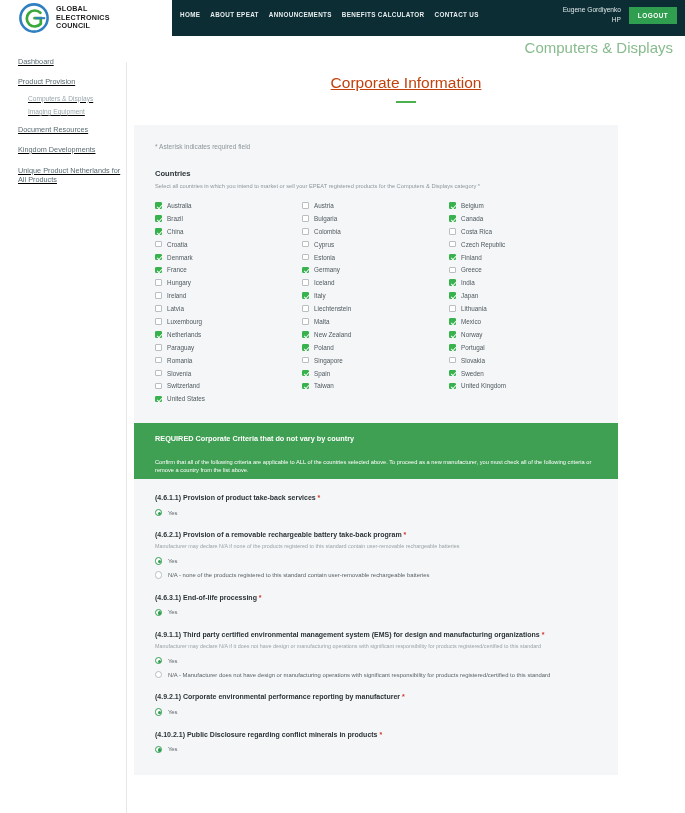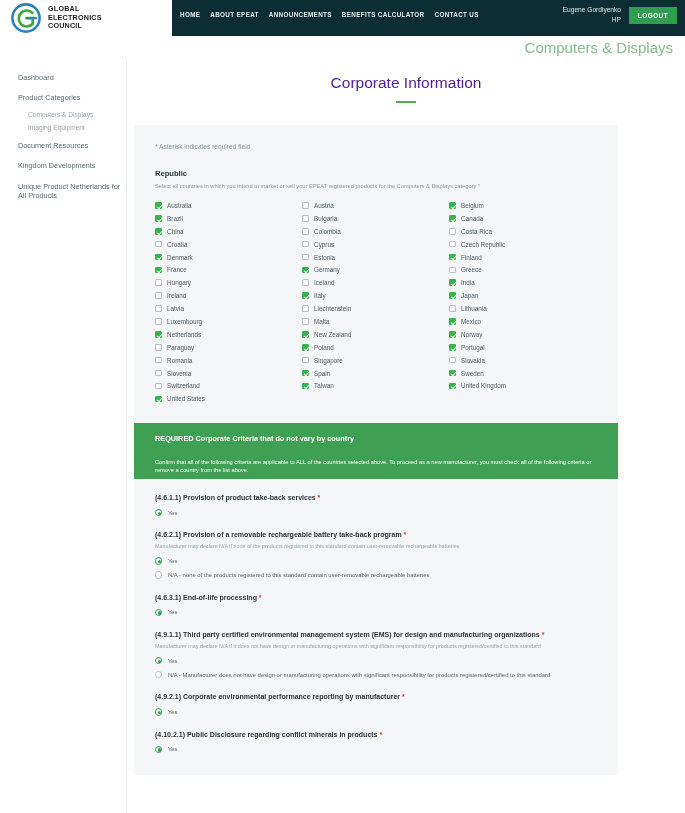--- a/index.html
+++ b/index.html
@@ -8,50 +8,50 @@
     width: 685px; height: 813px;
     background: #ffffff;
     font-family: "Liberation Sans", sans-serif;
     overflow: hidden;
   }
   #page { position: relative; width: 685px; height: 813px; background:#fff; }
 
   
   .topbar { position: absolute; left:0; top:0; width:685px; height:36px; }
   .logo-zone { position:absolute; left:0; top:0; width:172px; height:36px; background:#fff;
-               display:flex; align-items:center; padding-left:10px; }
+               display:flex; align-items:center; padding-left:18px; }
   .logo-mark { width:32px; height:32px; flex:0 0 32px; }
   .logo-text { margin-left:6px; font-size:7.2px; line-height:8.4px; font-weight:bold;
                color:#1b1b1b; letter-spacing:0.2px; }
   .navbar { position:absolute; left:172px; top:0; right:0; height:36px; background:#0b2d33; }
   .nav-links { position:absolute; left:8px; top:11px; display:flex; gap:10px; }
   .nav-links a { color:#e8eeef; font-size:6.3px; letter-spacing:0.35px; text-decoration:none;
                  font-weight:600; white-space:nowrap; }
   .user-block { position:absolute; right:64px; top:5px; text-align:right; color:#dfe8e9;
                 font-size:6.6px; line-height:9.5px; }
   .logout-btn { position:absolute; right:8px; top:7px; width:48px; height:17px;
                 background:#2f9e4f; color:#fff; font-size:6.4px; font-weight:bold;
                 letter-spacing:0.5px; display:flex; align-items:center; justify-content:center;
                 border:none; cursor:pointer; }
 
   
   .cat-bar { position:absolute; left:0; top:36px; width:685px; height:26px; background:#fff; }
   .cat-title { position:absolute; right:12px; top:3px; font-size:15px; color:#87bb8d; font-weight:400; }
 
   
-  .sidebar { position:absolute; left:0; top:62px; width:126px; padding-top:5px; }
+  .sidebar { position:absolute; left:0; top:46px; width:126px; padding-top:5px;text-decoration:underline; }
   .side-item { font-size:7.3px; color:#5a6b72; padding:5.5px 0 5.5px 18px; line-height:9.5px;
                cursor:pointer; }
   .side-sub  { font-size:6.6px; color:#9aa7ad; padding:2.5px 0 2.5px 28px; line-height:8.5px;
                cursor:pointer; }
 
   
   .content { position:absolute; left:126px; top:62px; width:559px; height:751px;
              border-left:1px solid #e6e8ea; background:#fff; }
-  .page-heading { text-align:center; padding-top:12px; font-size:15.5px; color:#4c1d95; font-weight:400; }
+  .page-heading { text-align:center; padding-top:12px; font-size:15.5px; color:#c2410c; font-weight:400;text-decoration:underline; }
   .heading-rule { width:20px; height:2px; background:#4caf50; margin:9px auto 0 auto; }
 
   .panel { position:absolute; left:7px; top:63px; width:484px; background:#f5f6f7;
            padding:18px 21px 20px 21px; }
   .asterisk-note { font-size:6.6px; color:#8d969b; margin-bottom:19px; }
 
   .section-title { font-size:7.6px; font-weight:bold; color:#2b3337; margin-bottom:4px; }
   .section-sub { font-size:5.7px; color:#8d969b; margin-bottom:9px; line-height:8px; }
 
   
@@ -122,36 +122,36 @@
       <button class="logout-btn">LOGOUT</button>
     </div>
   </div>
 
   <div class="cat-bar">
     <div class="cat-title">Computers &amp; Displays</div>
   </div>
 
   <div class="sidebar">
     <div class="side-item">Dashboard</div>
-    <div class="side-item">Product Categories</div>
+    <div class="side-item">Product Provision</div>
     <div class="side-sub">Computers &amp; Displays</div>
     <div class="side-sub">Imaging Equipment</div>
     <div class="side-item">Document Resources</div>
     <div class="side-item">Kingdom Developments</div>
     <div class="side-item">Unique Product Netherlands for All Products</div>
   </div>
 
   <div class="content">
 
     <div class="page-heading">Corporate Information</div>
     <div class="heading-rule"></div>
 
     <div class="panel">
       <div class="asterisk-note">* Asterisk indicates required field</div>
-      <div class="section-title">Republic</div>
+      <div class="section-title">Countries</div>
       <div class="section-sub">Select all countries in which you intend to market or sell your EPEAT registered products for the Computers &amp; Displays category *</div>
       <div class="country-grid" id="country-grid">
           <div class="country-col">
             <div class="country-item">
               <span class="cb on"></span>
               <span class="lbl">Australia</span>
             </div>
             <div class="country-item">
               <span class="cb on"></span>
               <span class="lbl">Brazil</span>

